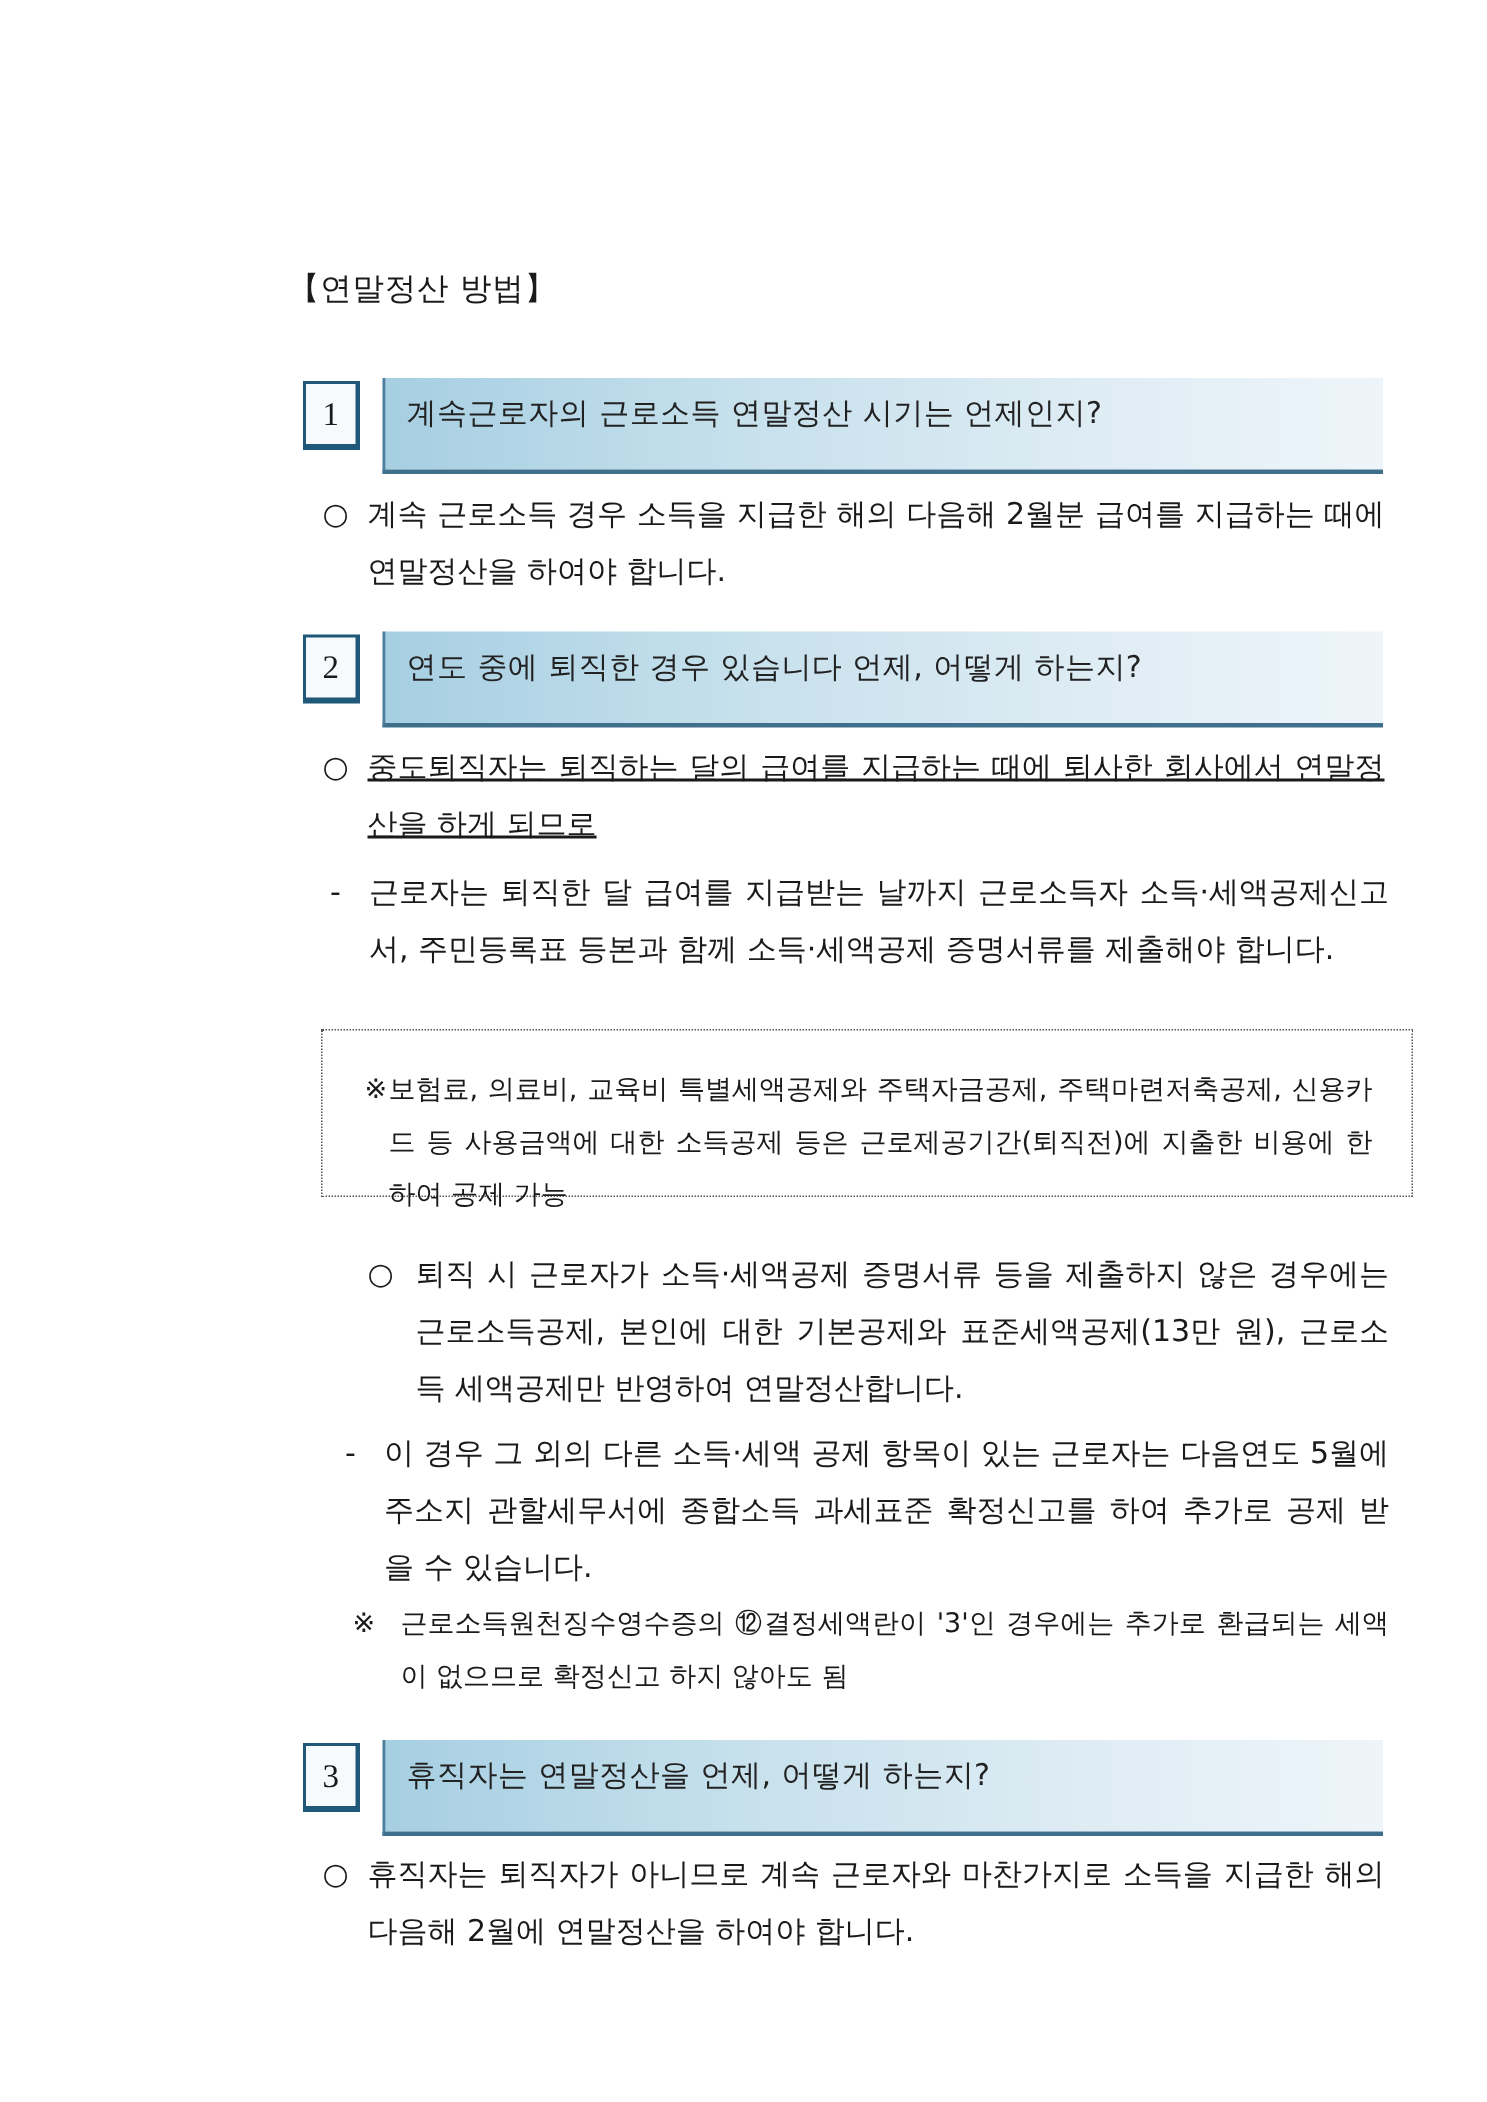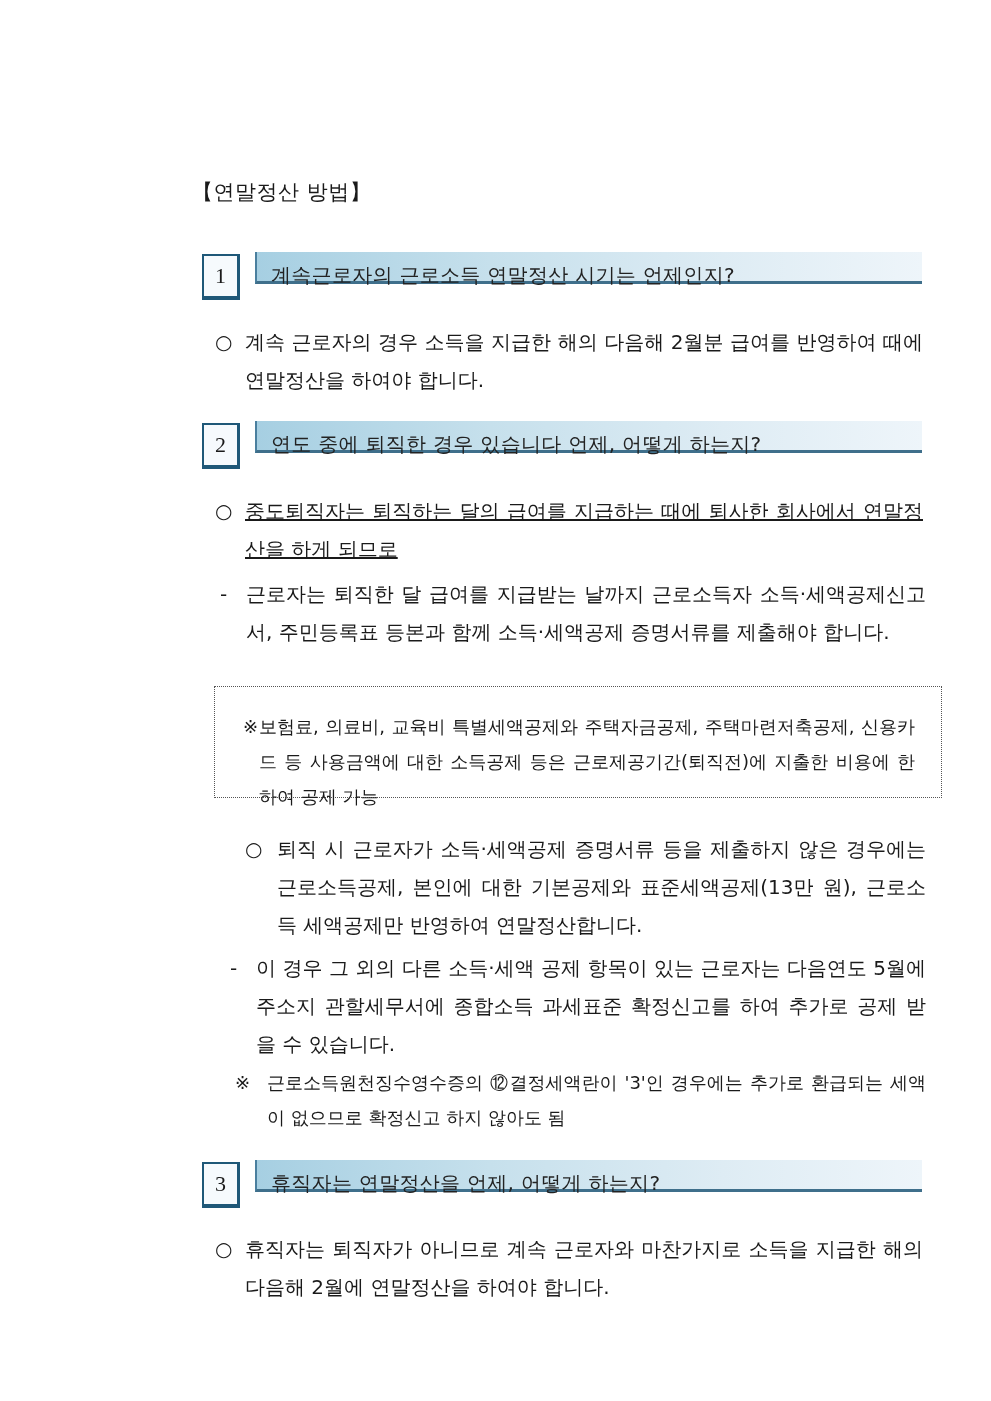--- a/index.html
+++ b/index.html
@@ -17,21 +17,21 @@
 
     .section-header { position: absolute; left: 122px; width: 752px; height: 50px; }
     .sec-num {
       position: absolute; left: 0; top: 2px; width: 38px; height: 46px;
       border: 2px solid #1f5878; border-bottom-width: 4px; border-right-width: 3px;
       background: #f6fafd;
       font-size: 22px; text-align: center; line-height: 40px;
       font-family: "Liberation Serif", serif;
     }
     .sec-bar {
-      position: absolute; left: 53px; top: 0; right: 0; height: 32px;
+      position: absolute; left: 53px; top: 0; right: 0; height: 64px;
       background: linear-gradient(to right, #a6cfe2 0%, #c6e0ec 35%, #deecf4 70%, #eef5fa 100%);
       border-left: 2px solid #4a7f9e;
       border-bottom: 3px solid #3f6f8b;
       padding-left: 14px;
       font-size: 20px; line-height: 46px; letter-spacing: 0.3px;
       font-family: "DejaVu Sans", sans-serif;
       color: #222;
     }
 
     .para {
@@ -68,21 +68,21 @@
 
   <div class="doc-title">【연말정산 방법】</div>
 
   <div class="section-header" style="top:172px;">
     <div class="sec-num">1</div>
     <div class="sec-bar">계속근로자의 근로소득 연말정산 시기는 언제인지?</div>
   </div>
 
   <div class="para" style="left:135px; top:243px; width:740px;">
     <span class="marker">○</span>
-    <span class="text" style="padding-left:30px; text-indent:0;">계속 근로자의 경우 소득을 지급한 해의 다음해 2월분 급여를 반영하여 때에 연말정산을 하여야 합니다.</span>
+    <span class="text" style="padding-left:30px; text-indent:0;">계속 근로소득 경우 소득을 지급한 해의 다음해 2월분 급여를 지급하는 때에 연말정산을 하여야 합니다.</span>
   </div>
 
   <div class="section-header" style="top:341px;">
     <div class="sec-num">2</div>
     <div class="sec-bar">연도 중에 퇴직한 경우 있습니다 언제, 어떻게 하는지?</div>
   </div>
 
   <div class="para" style="left:135px; top:412px; width:740px;">
     <span class="marker">○</span>
     <span class="text" style="padding-left:30px;text-decoration:underline;">중도퇴직자는 퇴직하는 달의 급여를 지급하는 때에 퇴사한 회사에서 연말정산을 하게 되므로</span>

